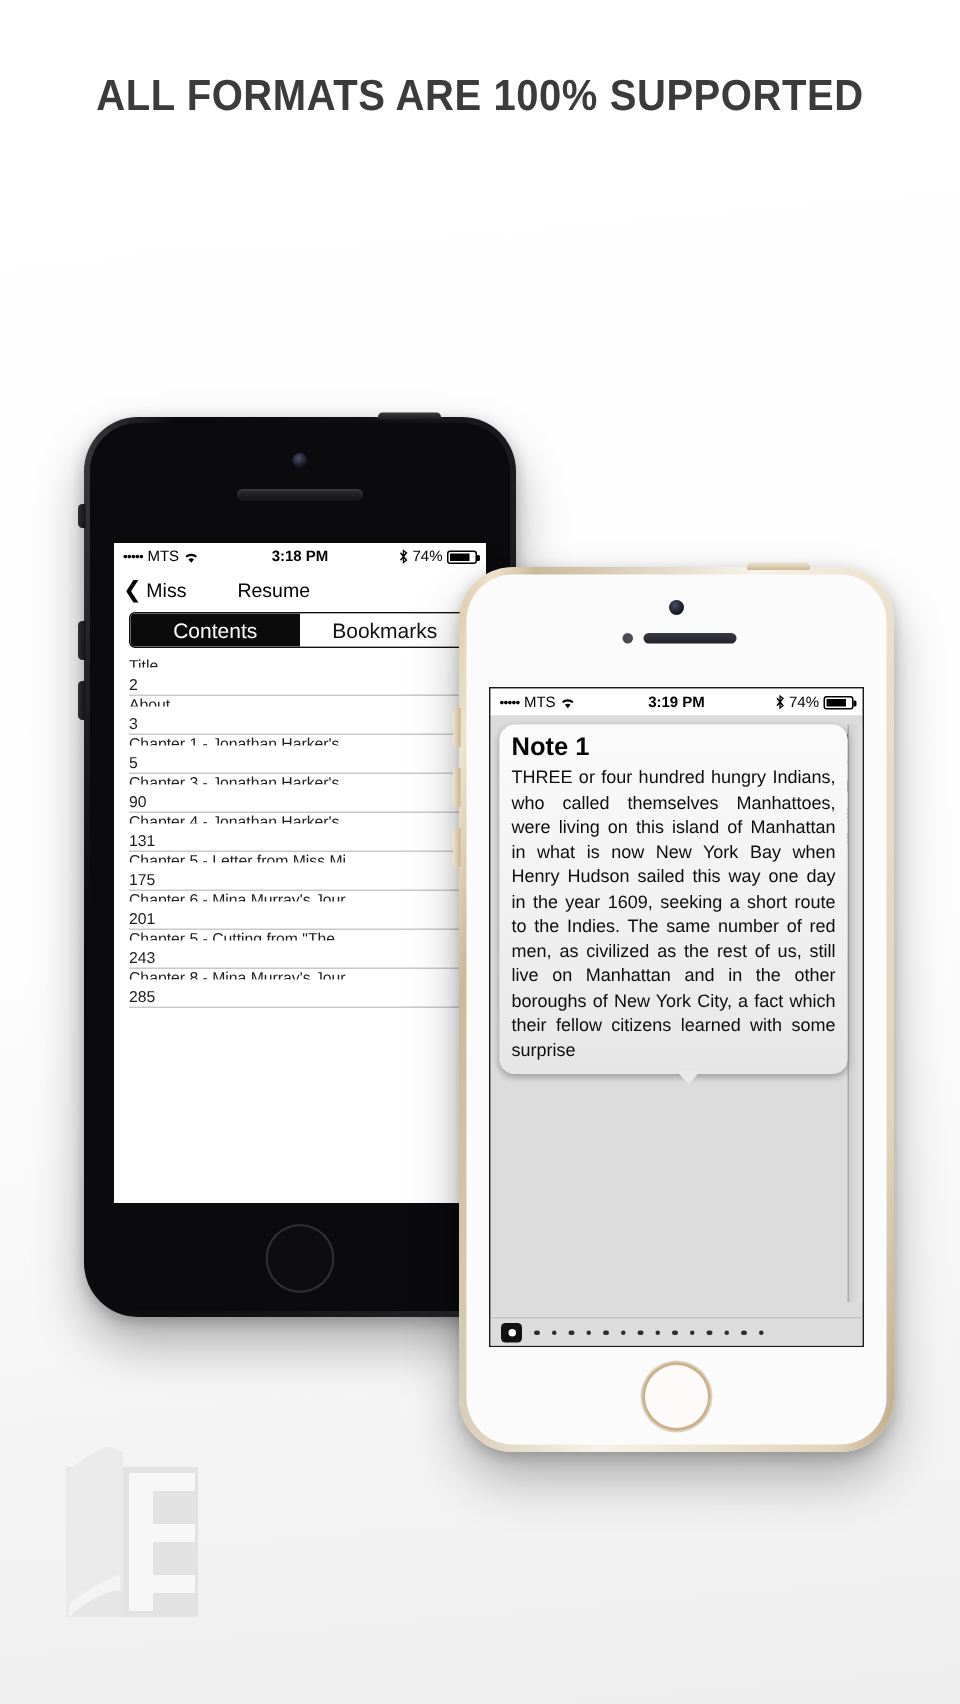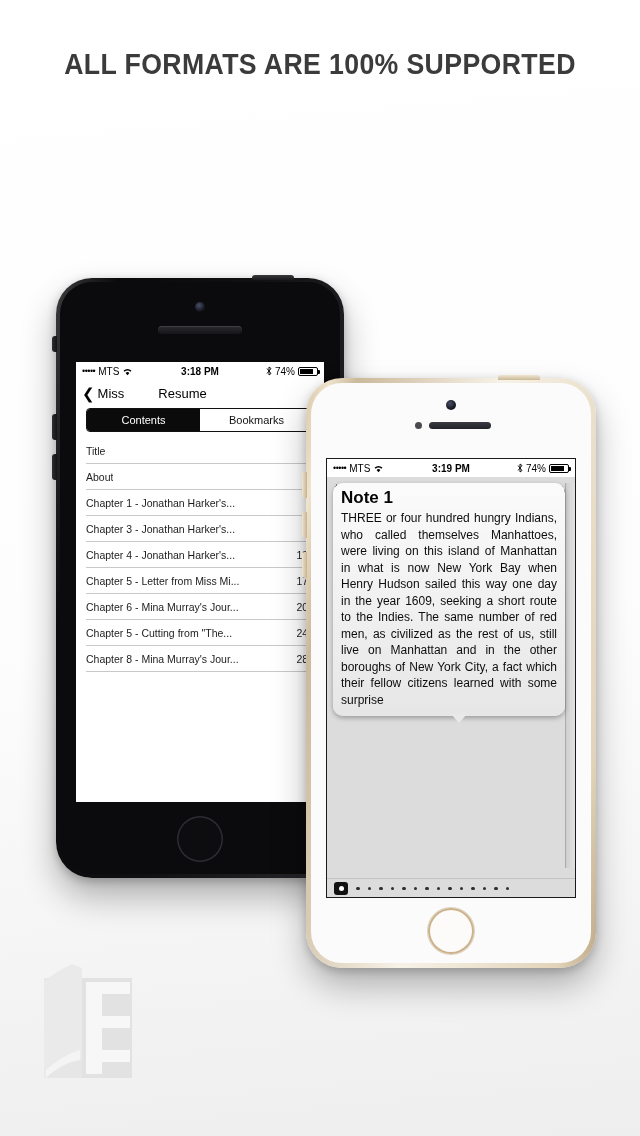--- a/index.html
+++ b/index.html
@@ -199,35 +199,35 @@
     border-radius: 4px;
     display: flex;
     overflow: hidden;
     background: #fff;
   }
   .seg > div {
     flex: 1;
     display: flex;
     align-items: center;
     justify-content: center;
-    font-size: 11px;
+    font-size: 14px;
   }
   .seg .on  { background: #0b0b0b; color: #fff; }
   .seg .off { background: #fff; color: #111; }
 
   .toc { padding: 0 10px; }
   .toc-row {
     display: flex;
-    align-items: center;
     justify-content: space-between;
     height: 25px;
     border-bottom: 1px solid #c9c9c9;
     font-size: 10.5px;
     color: #1c1c1c;
     gap: 6px;
+    flex-direction: column;
   }
   .toc-row .t {
     white-space: nowrap;
     overflow: hidden;
     text-overflow: ellipsis;
   }
   .toc-row .p { color: #1c1c1c; flex: none; }
 
   
   .phone-white {

